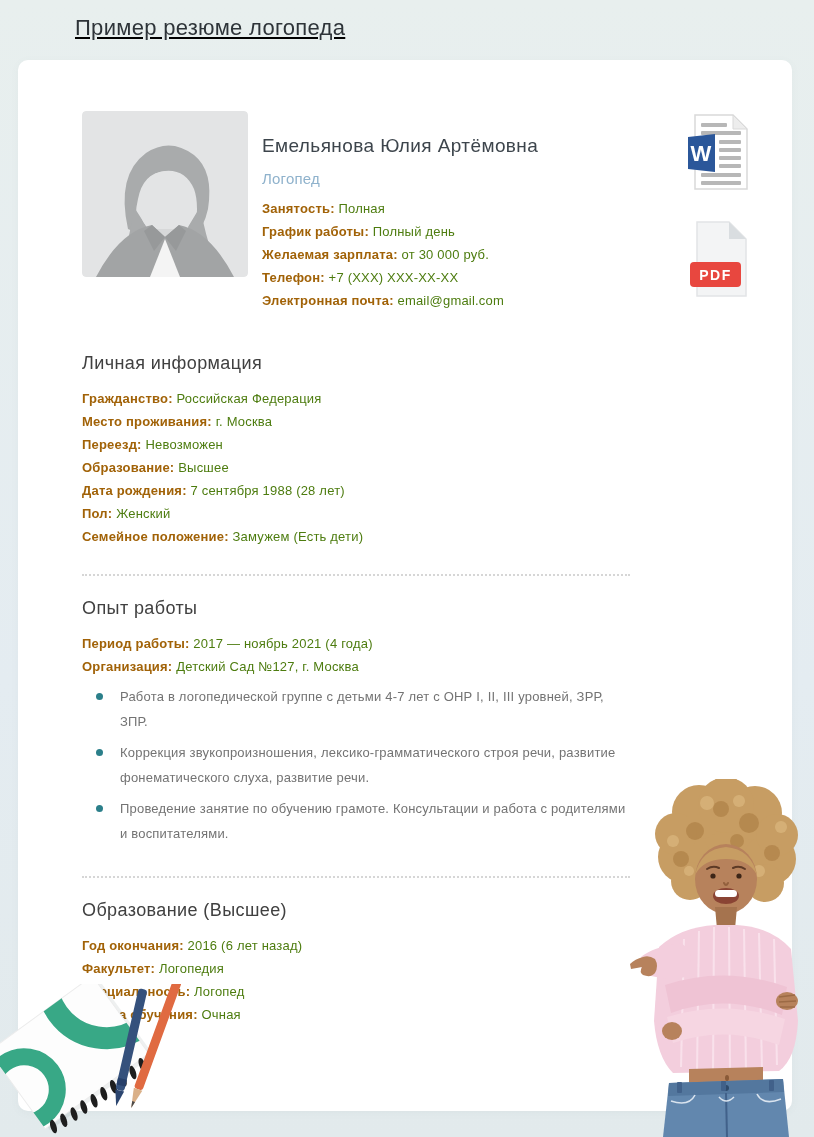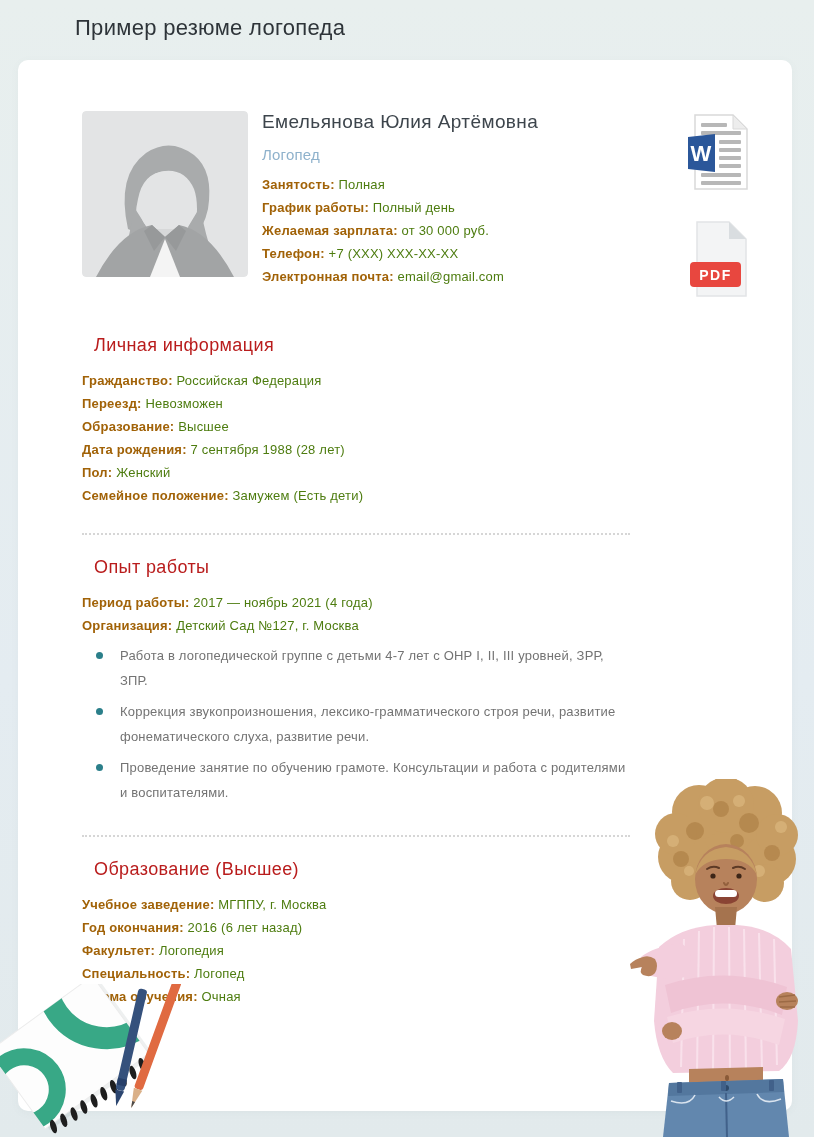--- a/index.html
+++ b/index.html
@@ -4,47 +4,48 @@
 <style>
   * { margin:0; padding:0; box-sizing:border-box; }
   html,body { width:814px; }
   body {
     font-family:"Liberation Sans","DejaVu Sans",sans-serif;
     letter-spacing:.2px;
   }
   .page {
     position:relative; width:814px; height:1137px; overflow:hidden;
     background:linear-gradient(180deg,#e8efee 0%,#e4ecf1 60%,#e2eaec 100%);
+    text-decoration:underline;
   }
   .page-title {
     padding:15px 0 0 75px;
     font-size:22px; font-weight:500; color:#2e3439; letter-spacing:.3px;
   }
   .card {
     position:absolute; left:18px; top:60px; width:774px; height:1051px;
     background:#ffffff; border-radius:10px;
     box-shadow:0 2px 8px rgba(90,110,120,.05);
     padding:51px 40px 0 64px;
   }
   
   .header { display:flex; align-items:flex-start; min-height:170px; }
   .avatar { width:166px; height:166px; flex:0 0 166px; border-radius:4px; overflow:hidden; }
   .header-info { margin-left:14px; padding-top:0; flex:1; }
-  .person-name { font-size:19px; font-weight:500; color:#3d454c; margin-bottom:13px; letter-spacing:.4px; }
+  .person-name { font-size:19px; font-weight:500; color:#3d454c; margin-bottom:13px; letter-spacing:.4px;margin-top:24px; }
   .position-link { display:inline-block; font-size:15px; color:#8fb2cc; text-decoration:none; margin-bottom:15px; }
   .doc-icons { margin-left:auto; display:flex; flex-direction:column; align-items:center; gap:28px; padding-top:2px; }
   .doc-btn { cursor:pointer; line-height:0; }
   
   .field { font-size:13px; line-height:14px; margin-bottom:9px; white-space:nowrap; }
   .flabel { font-weight:700; color:#a16207; }
   .fvalue { color:#4d7c0f; }
   
   .sections { margin-top:36px; width:548px; }
   .divider { border-top:2px dotted #d6d6d6; margin:30px 0 22px; }
-  .sec-title { font-size:18px; font-weight:500; color:#b91c1c; margin:0 12px 18px; letter-spacing:.4px; }
+  .sec-title { font-size:18px; font-weight:500; color:#404040; margin:0 0 18px; letter-spacing:.4px; }
   .bullets { list-style:none; margin-top:10px; }
   .bullets li {
     position:relative; padding-left:38px; font-size:13px; color:#737373;
     line-height:25px; margin-bottom:6px;
   }
   .bullets li::before {
     content:""; position:absolute; left:14px; top:9px;
     width:7px; height:7px; border-radius:50%; background:#2b7f8a;
   }
   
@@ -115,41 +116,41 @@
             <text x="27.5" y="61" font-size="14" font-weight="bold" letter-spacing="1.5" fill="#ffffff" text-anchor="middle">PDF</text>
           </svg>
         </div>
       </div>
     </div>
 
     <div class="sections" id="sections">
         <h3 class="sec-title">Личная информация</h3>
         <div>
           <div class="field"><span class="flabel">Гражданство:</span><span class="fvalue"> Российская Федерация</span></div>
+          <div class="field"><span class="flabel">Место проживания:</span><span class="fvalue"> г. Москва</span></div>
           <div class="field"><span class="flabel">Переезд:</span><span class="fvalue"> Невозможен</span></div>
           <div class="field"><span class="flabel">Образование:</span><span class="fvalue"> Высшее</span></div>
           <div class="field"><span class="flabel">Дата рождения:</span><span class="fvalue"> 7 сентября 1988 (28 лет)</span></div>
           <div class="field"><span class="flabel">Пол:</span><span class="fvalue"> Женский</span></div>
           <div class="field"><span class="flabel">Семейное положение:</span><span class="fvalue"> Замужем (Есть дети)</span></div>
         </div>
         <div class="divider"></div>
         <h3 class="sec-title">Опыт работы</h3>
         <div>
           <div class="field"><span class="flabel">Период работы:</span><span class="fvalue"> 2017 — ноябрь 2021 (4 года)</span></div>
           <div class="field"><span class="flabel">Организация:</span><span class="fvalue"> Детский Сад №127, г. Москва</span></div>
         </div>
         <ul class="bullets">
           <li>Работа в логопедической группе с детьми 4-7 лет с ОНР I, II, III уровней, ЗРР, ЗПР.</li>
           <li>Коррекция звукопроизношения, лексико-грамматического строя речи, развитие фонематического слуха, развитие речи.</li>
           <li>Проведение занятие по обучению грамоте. Консультации и работа с родителями и воспитателями.</li>
         </ul>
         <div class="divider"></div>
         <h3 class="sec-title">Образование (Высшее)</h3>
         <div>
-          <div class="field"><span class="flabel">Учебное заведение:</span><span class="fvalue"> МГППУ, г. Москва</span></div>
           <div class="field"><span class="flabel">Год окончания:</span><span class="fvalue"> 2016 (6 лет назад)</span></div>
           <div class="field"><span class="flabel">Факультет:</span><span class="fvalue"> Логопедия</span></div>
           <div class="field"><span class="flabel">Специальность:</span><span class="fvalue"> Логопед</span></div>
           <div class="field"><span class="flabel">Форма обучения:</span><span class="fvalue"> Очная</span></div>
         </div>
       </div>
   </div>
 
   <svg class="woman" viewBox="0 0 185 358">
     <g>

